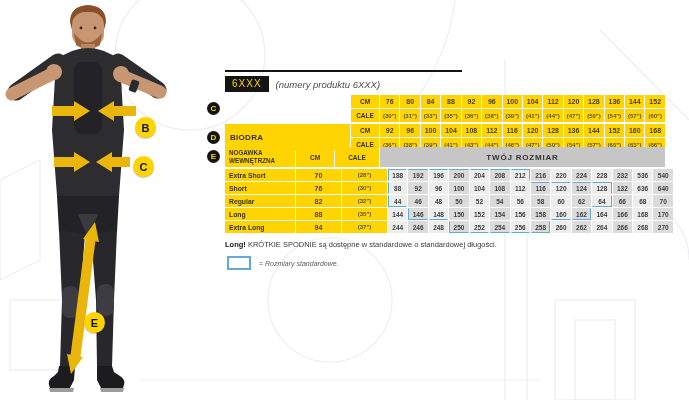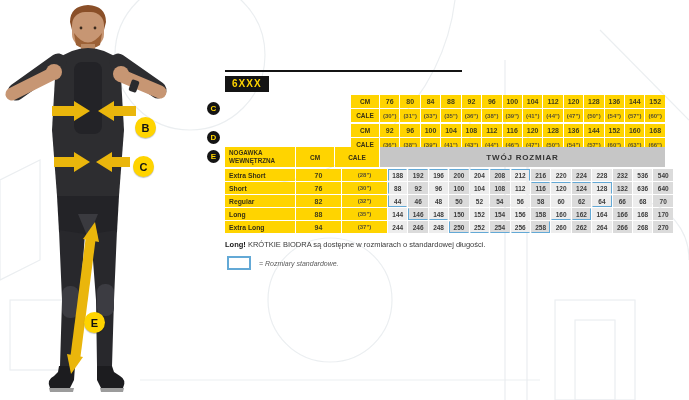--- a/index.html
+++ b/index.html
@@ -23,21 +23,21 @@
   .fig-marker{
     position:absolute;width:21px;height:21px;border-radius:50%;
     background:var(--yellow);color:#121212;font-weight:bold;font-size:11px;
     display:flex;align-items:center;justify-content:center;z-index:3;
     box-shadow:0 1px 1px rgba(0,0,0,.25);
   }
   
   #chart{position:absolute;left:225px;top:70px;width:448px;z-index:2;}
   #top-rule{position:absolute;left:0;top:0;width:237px;height:2px;background:#141414;}
   #title-row{position:absolute;left:0;top:6px;height:16px;display:flex;align-items:center;gap:7px;white-space:nowrap;}
-  #title-tag{background:#141414;color:var(--yellow);font-weight:bold;font-size:10px;letter-spacing:1px;padding:2px 7px 3px;}
+  #title-tag{background:#141414;color:var(--yellow);font-weight:normal;font-size:10px;letter-spacing:1px;padding:2px 7px 3px;}
   #title-main{font-weight:bold;font-size:11px;color:#161616;letter-spacing:.3px;}
   #title-sub{font-style:italic;font-size:9.5px;color:#4c4c4c;}
   .section{position:absolute;left:0;width:448px;}
   #sec-pas{top:25px;height:27px;}
   #sec-biodra{top:54px;height:27px;}
   #sec-legheader{top:83px;height:14px;}
   #sec-rows{top:99px;}
   .big-label{
     position:absolute;left:0;top:0;width:125px;height:27px;background:var(--yellow);
     display:flex;align-items:center;font-weight:bold;font-size:8px;color:#3a3212;
@@ -175,20 +175,21 @@
   <div class="fig-marker" style="left:135px;top:117px;">B</div>
   <div class="fig-marker" style="left:133px;top:156px;">C</div>
   <div class="fig-marker" style="left:84px;top:312px;">E</div>
 </div>
 
 <div id="chart">
   <div id="top-rule"></div>
 
   <div id="title-row">
     <span id="title-tag">6XXX</span>
+    <span id="title-sub">(numery produktu 6XXX)</span>
   </div>
 
   <div class="section" id="sec-pas">
     <div class="tbl-marker" style="top:7px;">C</div>
     <div class="sub-rows">
       <div class="sub-row">
         <div class="hdr-cell">CM</div>
         <div class="vals" id="pas-cm">
             <div class="cell ycell cm-v">76</div>
             <div class="cell ycell cm-v">80</div>
@@ -223,20 +224,21 @@
             <div class="cell ycell cale-v">(54")</div>
             <div class="cell ycell cale-v">(57")</div>
             <div class="cell ycell cale-v">(60")</div>
           </div>
       </div>
     </div>
   </div>
 
   <div class="section" id="sec-biodra">
     <div class="tbl-marker" style="top:7px;">D</div>
+    <div class="big-label">BIODRA</div>
     <div class="sub-rows">
       <div class="sub-row">
         <div class="hdr-cell">CM</div>
         <div class="vals" id="biodra-cm">
             <div class="cell ycell cm-v">92</div>
             <div class="cell ycell cm-v">96</div>
             <div class="cell ycell cm-v">100</div>
             <div class="cell ycell cm-v">104</div>
             <div class="cell ycell cm-v">108</div>
             <div class="cell ycell cm-v">112</div>
@@ -382,20 +384,20 @@
           <div class="cell sz bg-b">262</div>
           <div class="cell sz bg-a">264</div>
           <div class="cell sz bg-b">266</div>
           <div class="cell sz bg-a">268</div>
           <div class="cell sz bg-b">270</div>
         </div>
       </div>
     </div>
 
   <div id="note">
-    <b>Long!</b><span> KRÓTKIE BIODRA są dostępne w rozmiarach o standardowej długości.</span>
+    <b>Long!</b><span> KRÓTKIE SPODNIE są dostępne w standardowe o standardowej długości.</span>
   </div>
 
   <div id="legend">
     <div id="legend-box"></div>
     <div id="legend-text">= Rozmiary standardowe.</div>
   </div>
 </div>
 
 </body></html>

